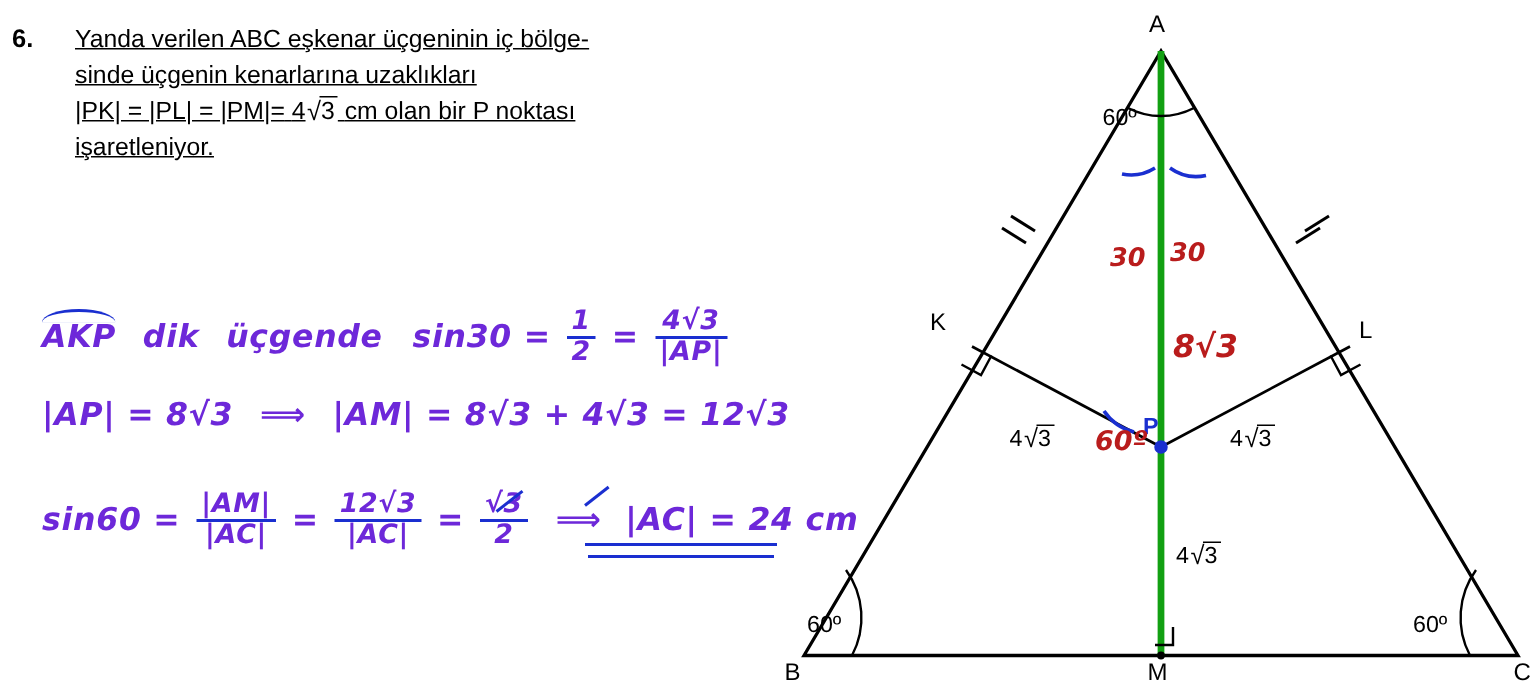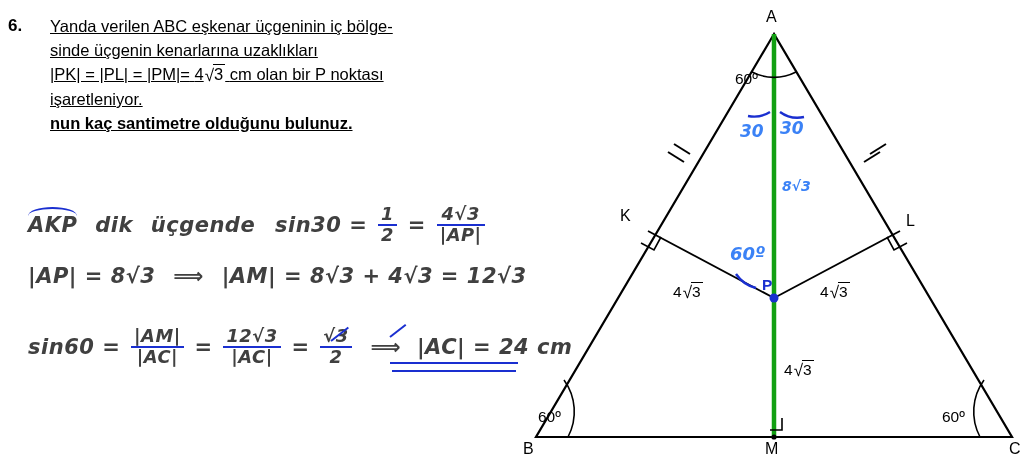--- a/index.html
+++ b/index.html
@@ -63,21 +63,21 @@
   }
   .radicand {
     border-top: 1.3px solid #000;
     padding: 0 2px 0 1px;
     margin-left: -1px;
   }
 
   
   .hand {
     position: absolute;
-    color: #404040;
+    color: #6d28d9;
     font-family: "DejaVu Sans", sans-serif;
     font-style: italic;
     font-weight: bold;
     white-space: nowrap;
   }
   .hw-line {
     font-size: 21px;
     letter-spacing: 0.5px;
   }
   .frac {
@@ -140,46 +140,46 @@
     font-family: "Liberation Sans", sans-serif;
     font-size: 15.5px;
     color: #000;
     white-space: nowrap;
   }
   .fig-label.big {
     font-size: 16px;
   }
   .fig-hand {
     position: absolute;
-    color: #3b82f6;
+    color: #b91c1c;
     font-family: "DejaVu Sans", sans-serif;
     font-style: italic;
     font-weight: bold;
     white-space: nowrap;
+    margin-top: 41px;
   }
 </style>
 </head>
 <body>
 
 <div class="page">
 
   <div class="problem">
     <div class="q-number">6.</div>
     <div class="q-body">
       <div class="line">Yanda verilen ABC eşkenar üçgeninin iç bölge-</div>
       <div class="line">sinde üçgenin kenarlarına uzaklıkları</div>
       <div class="line">
         <span>|PK| = |PL| = |PM|=</span>
         <span>
           <span>4</span><span class="sqrt-wrap"><span class="radic">√</span><span class="radicand">3</span></span>
         </span>
         <span>cm olan bir P noktası</span>
       </div>
       <div class="line">işaretleniyor.</div>
-      <div class="line" style="font-weight:bold">nun kaç santimetre olduğunu bulunuz.</div>
     </div>
   </div>
 
   <div>
 
     <div class="hand hw-line" style="left:28px; top:206px;">
       <span class="hat">AKP</span>
       <span style="margin-left:10px">dik</span>
       <span style="margin-left:10px">üçgende</span>
       <span style="margin-left:12px">sin30 =</span>
@@ -280,17 +280,17 @@
     </div>
     <div class="fig-label" style="left:330px; top:282px;">
       <span>4</span><span class="sqrt-wrap"><span class="radic">√</span><span class="radicand">3</span></span>
     </div>
     <div class="fig-label" style="left:294px; top:360px;">
       <span>4</span><span class="sqrt-wrap"><span class="radic">√</span><span class="radicand">3</span></span>
     </div>
 
     <div class="fig-hand" style="left:250px; top:121px; font-size:17px;">30</div>
     <div class="fig-hand" style="left:290px; top:118px; font-size:17px;">30</div>
-    <div class="fig-hand" style="left:292px; top:178px; font-size:14px;">8√3</div>
+    <div class="fig-hand" style="left:292px; top:178px; font-size:21px;">8√3</div>
     <div class="fig-hand" style="left:240px; top:243px; font-size:18px;">60º</div>
   </div>
 
 </div>
 
 </body></html>

